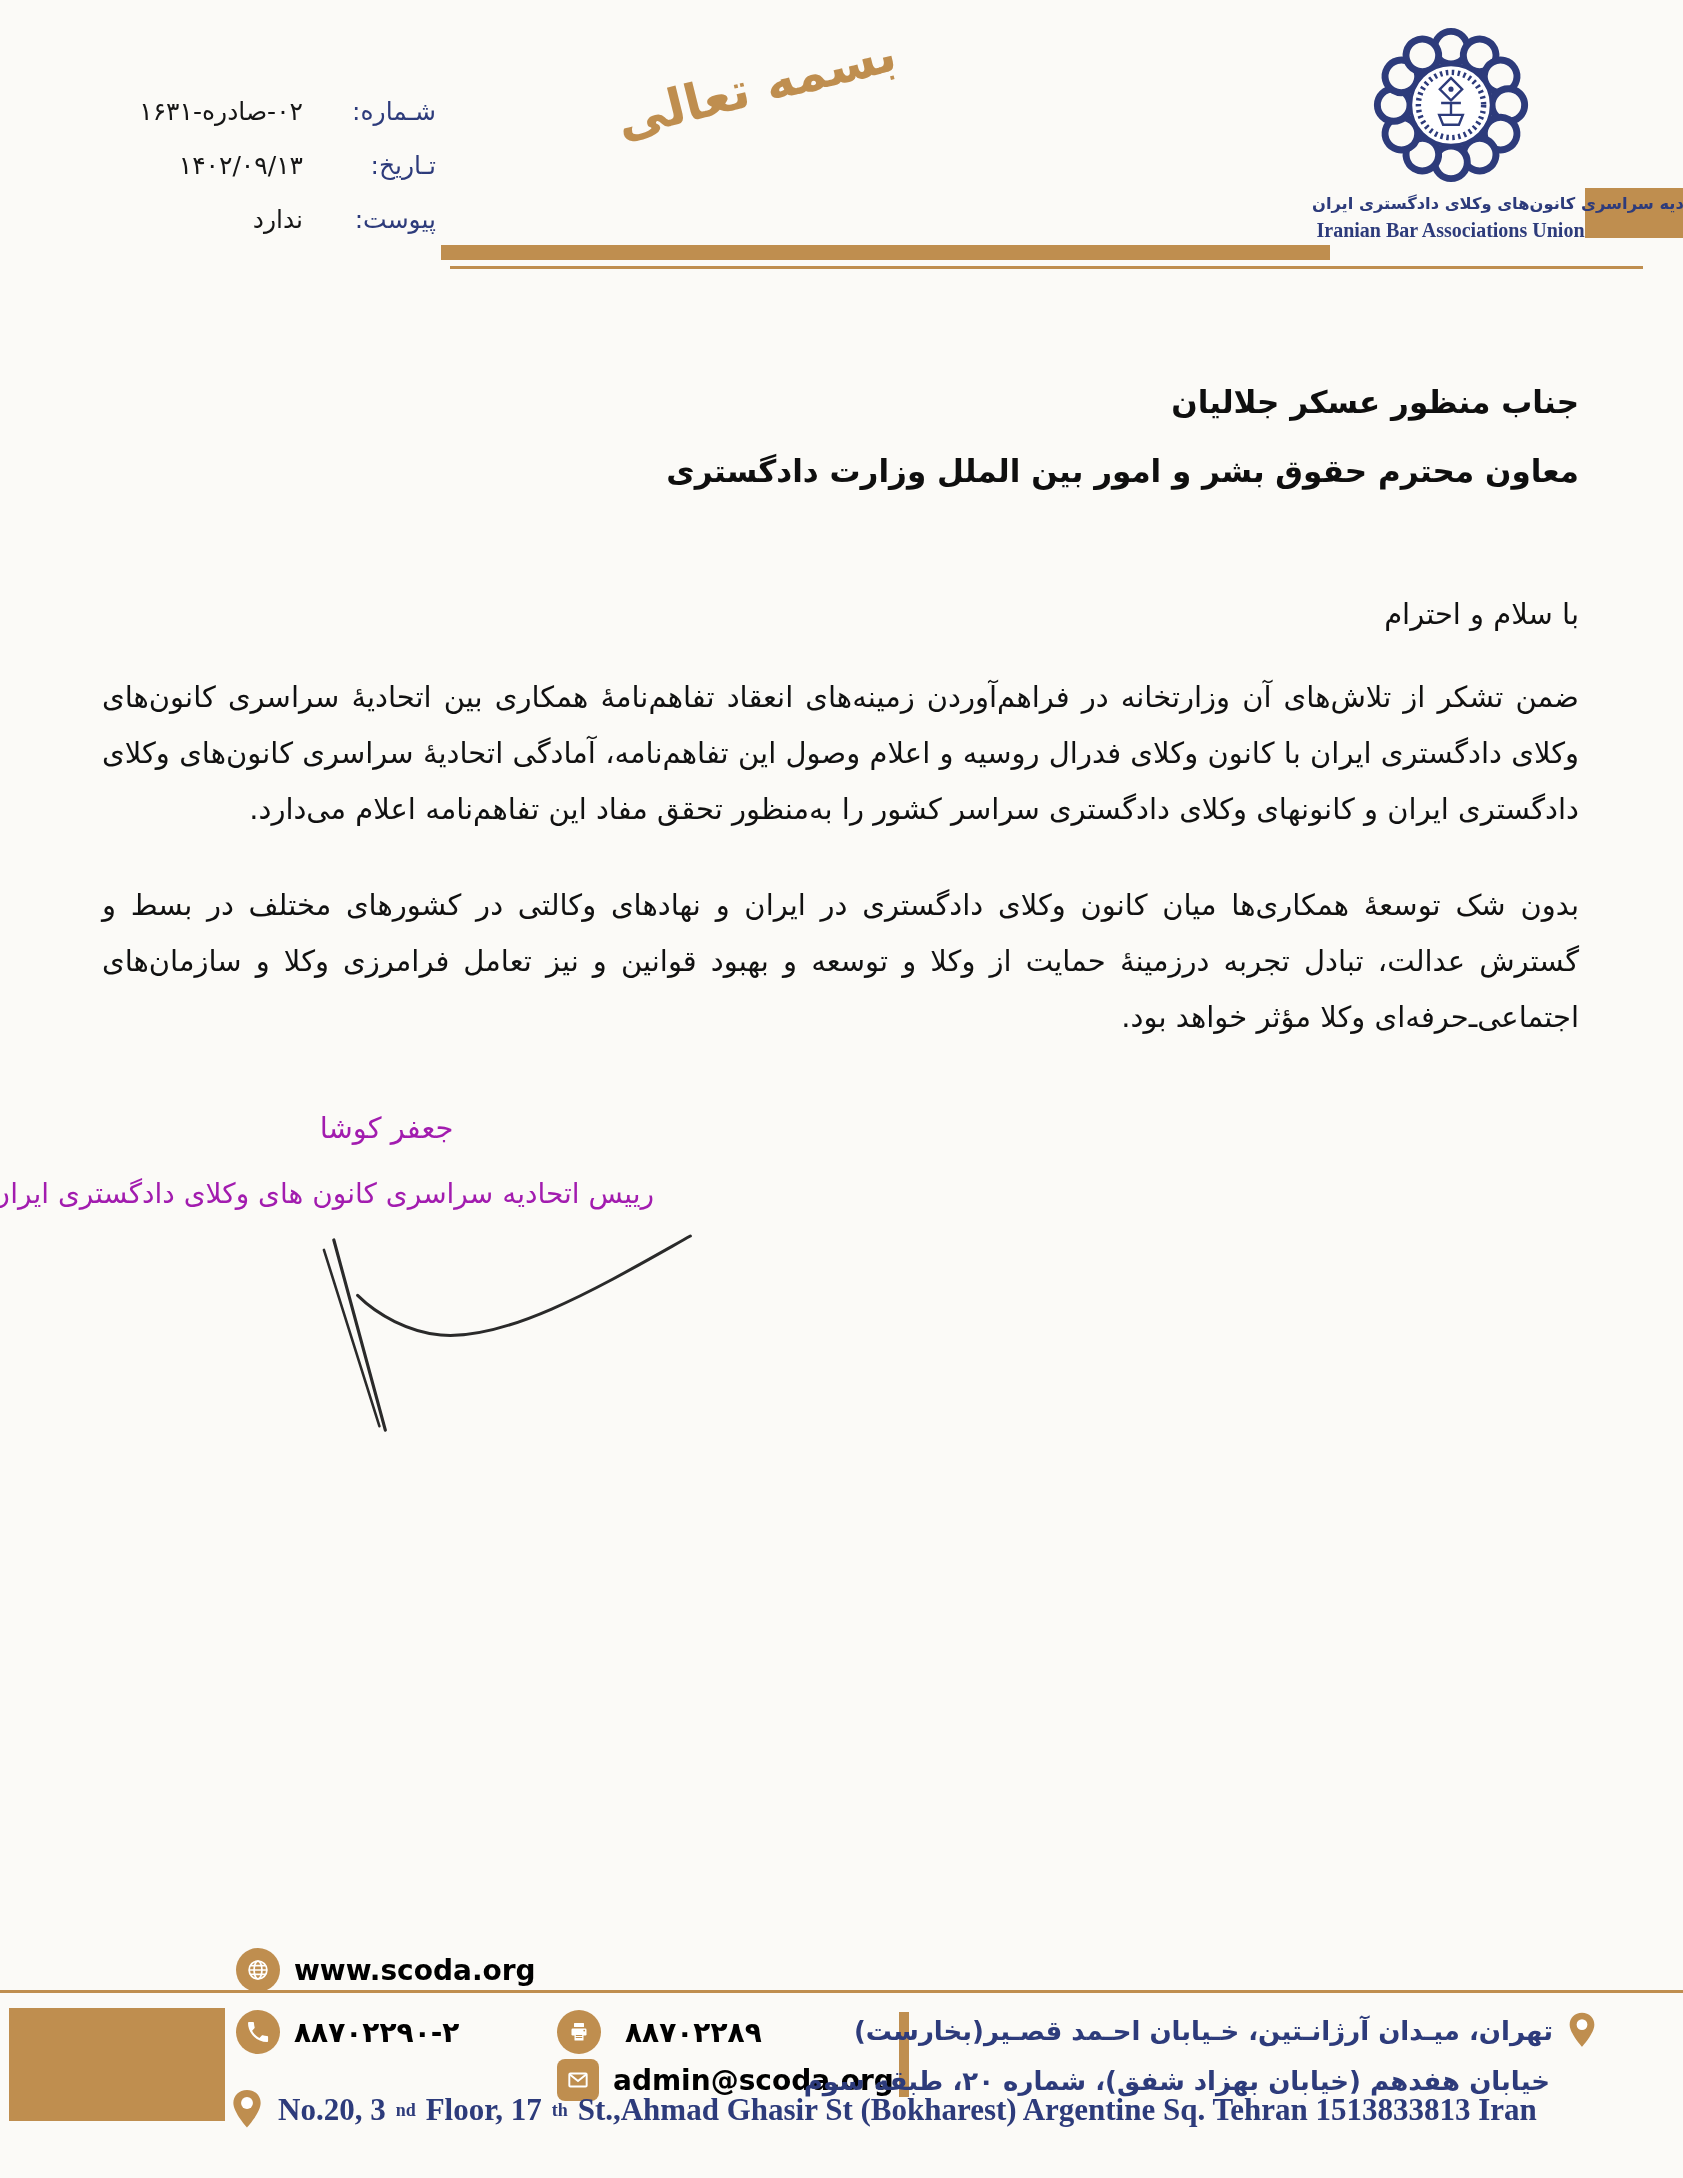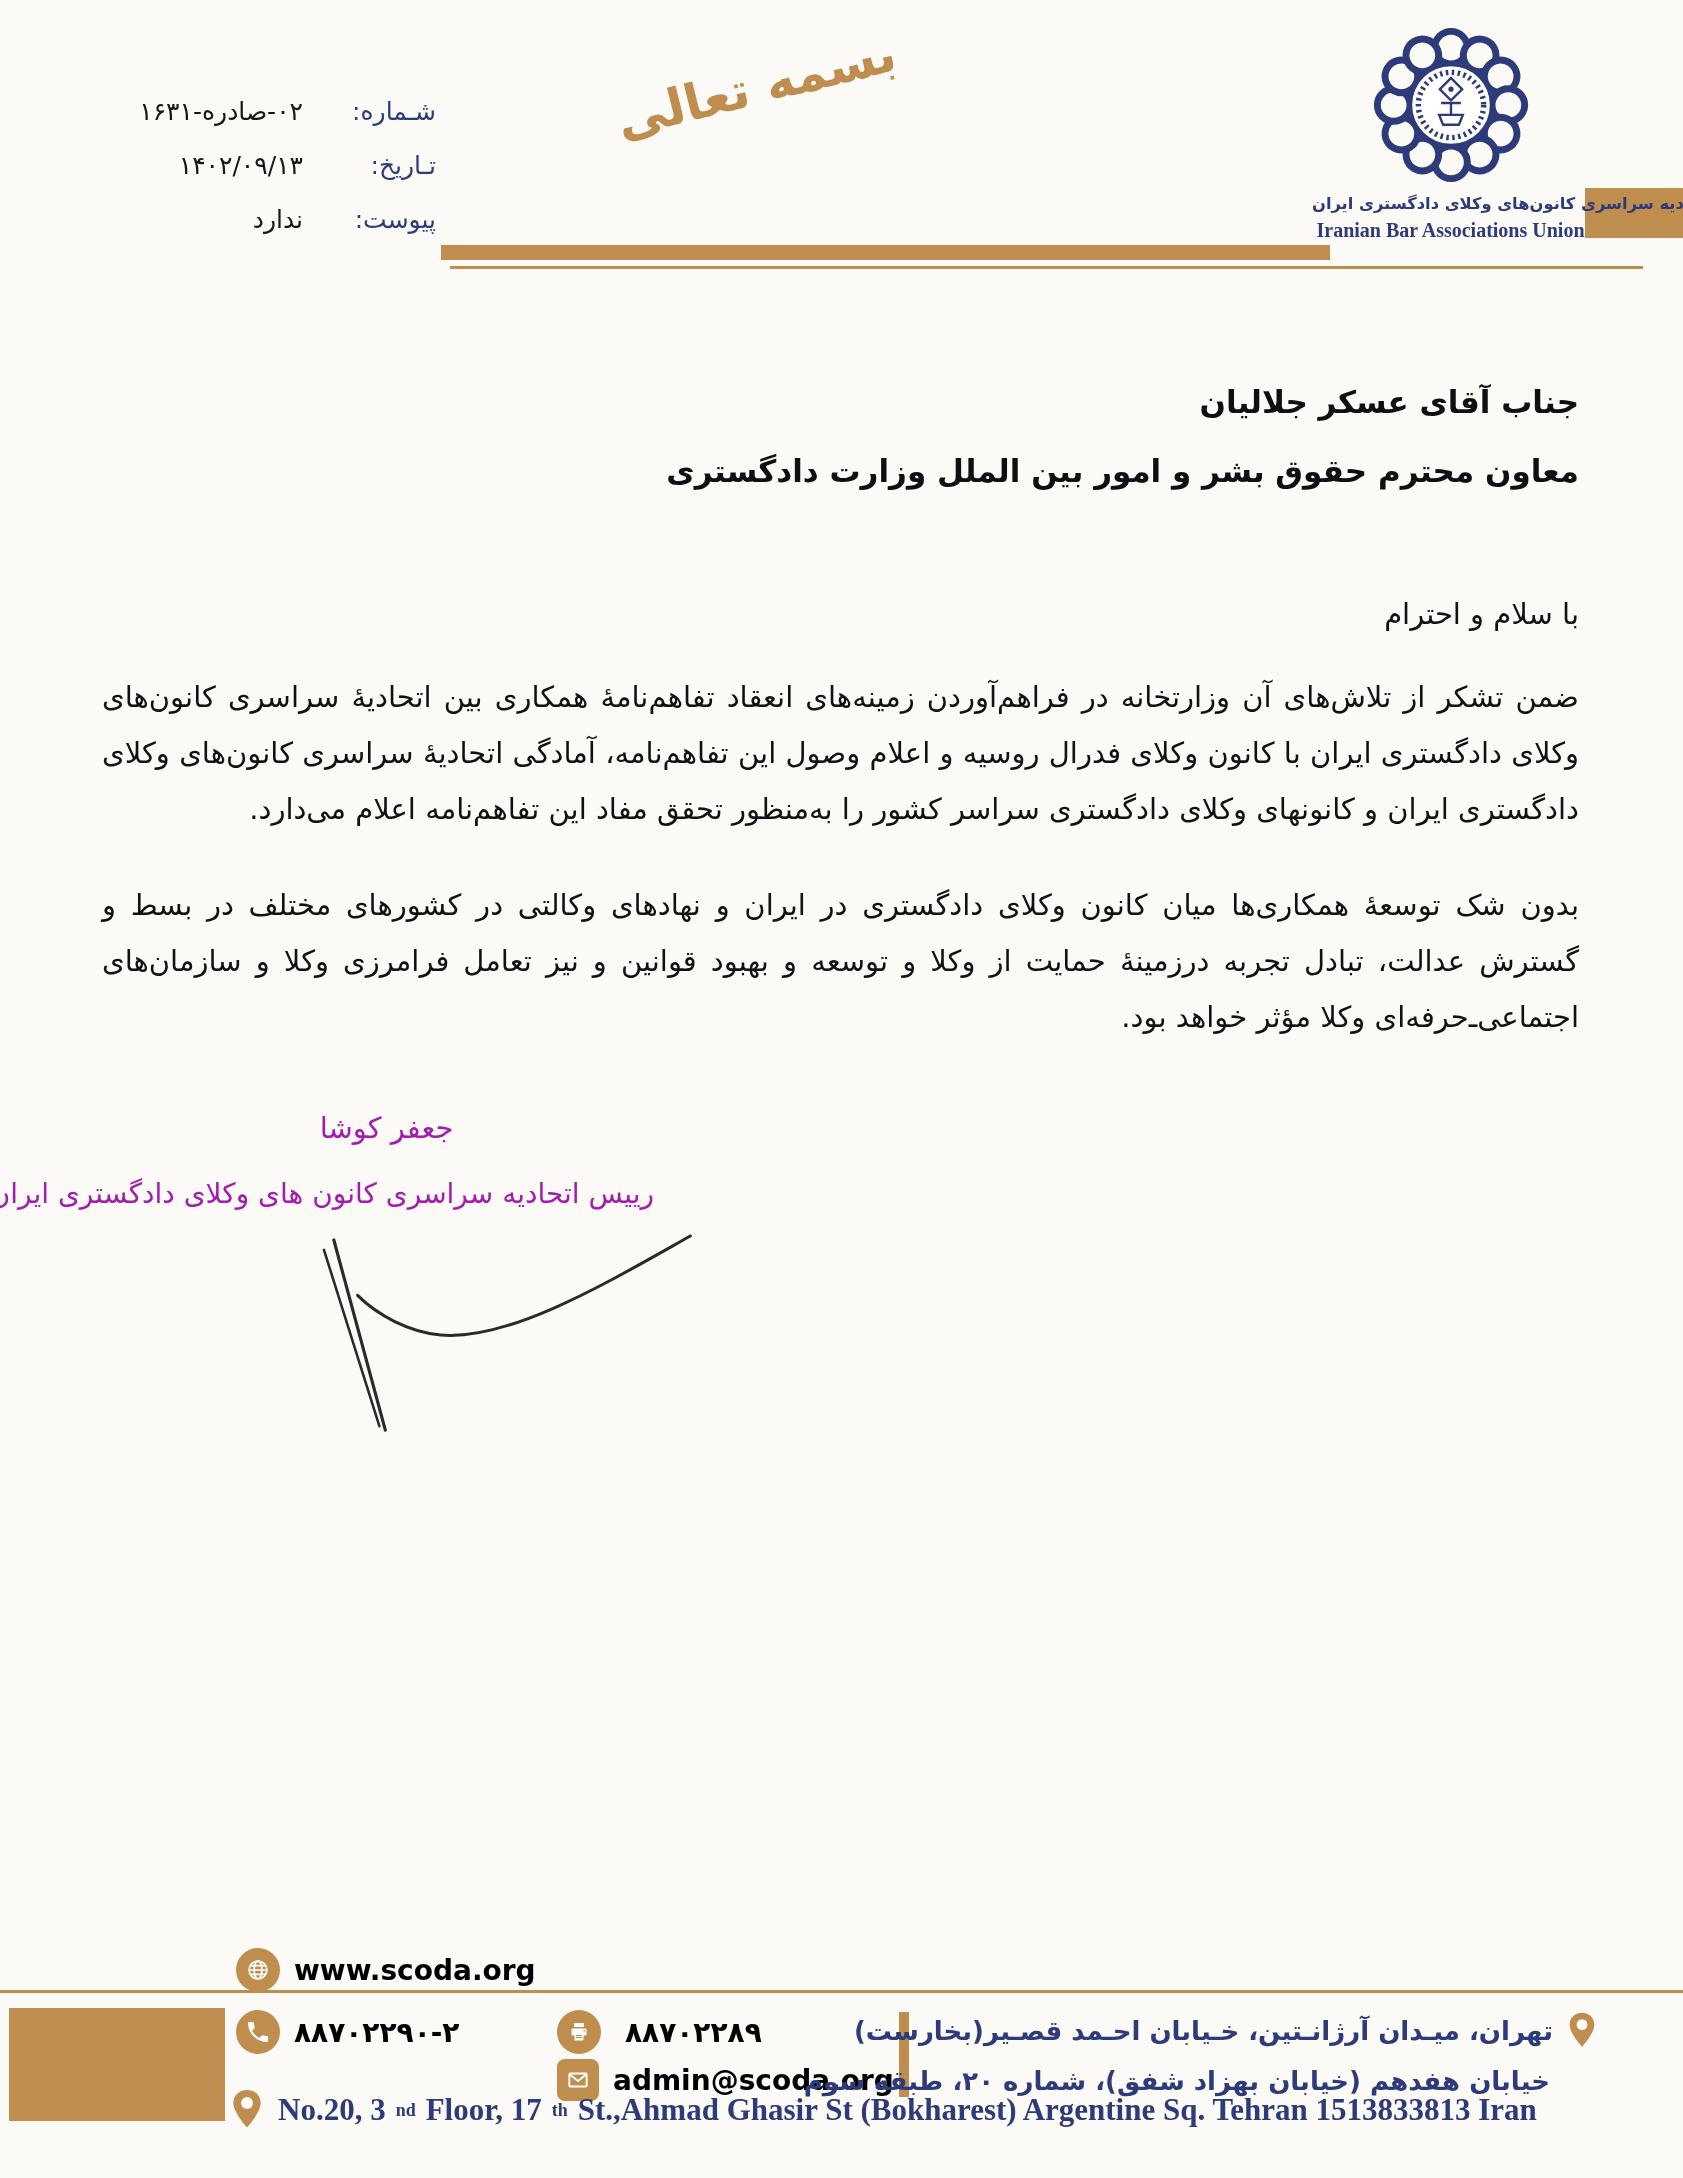--- a/index.html
+++ b/index.html
@@ -145,21 +145,21 @@
         <circle cx="0" cy="-16" r="2.6" fill="#2D3B7B" stroke="none"></circle>
         <path d="M -10 -2 L 10 -2 M 0 -2 L 0 10"></path>
         <path d="M -12 10 L 12 10 L 8 20 L -8 20 Z"></path>
       </g>
     </svg>
     <div class="logo-fa">اتحادیه سراسری کانون‌های وکلای دادگستری ایران</div>
     <div class="logo-en">Iranian Bar Associations Union</div>
   </div>
 
   <div class="recipient">
-    <div>جناب آقای عسکر جلالیان</div>
+    <div>جناب منظور عسکر جلالیان</div>
     <div>معاون محترم حقوق بشر و امور بین الملل وزارت دادگستری</div>
   </div>
 
   <div class="salutation">با سلام و احترام</div>
 
   <div class="para para1">ضمن تشکر از تلاش‌های آن وزارتخانه در فراهم‌آوردن زمینه‌های انعقاد تفاهم‌نامهٔ همکاری بین اتحادیهٔ سراسری کانون‌های وکلای دادگستری ایران با کانون وکلای فدرال روسیه و اعلام وصول این تفاهم‌نامه، آمادگی اتحادیهٔ سراسری کانون‌های وکلای دادگستری ایران و کانونهای وکلای دادگستری سراسر کشور را به‌منظور تحقق مفاد این تفاهم‌نامه اعلام می‌دارد.</div>
   <div class="para para2">بدون شک توسعهٔ همکاری‌ها میان کانون وکلای دادگستری در ایران و نهادهای وکالتی در کشورهای مختلف در بسط و گسترش عدالت، تبادل تجربه درزمینهٔ حمایت از وکلا و توسعه و بهبود قوانین و نیز تعامل فرامرزی وکلا و سازمان‌های اجتماعی‌ـ‌حرفه‌ای وکلا مؤثر خواهد بود.</div>
 
   <div class="sig-block">
     <div class="sig-name">جعفر کوشا</div>

